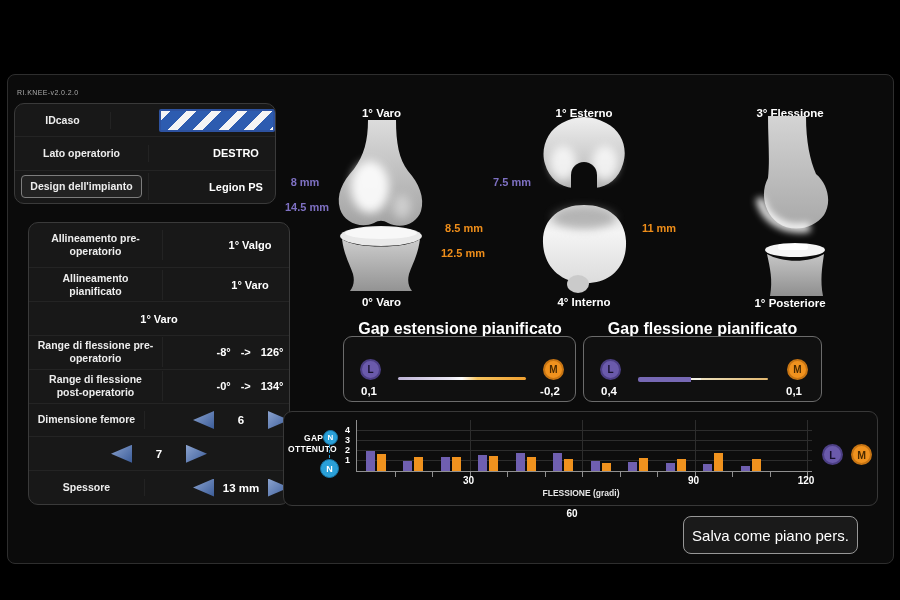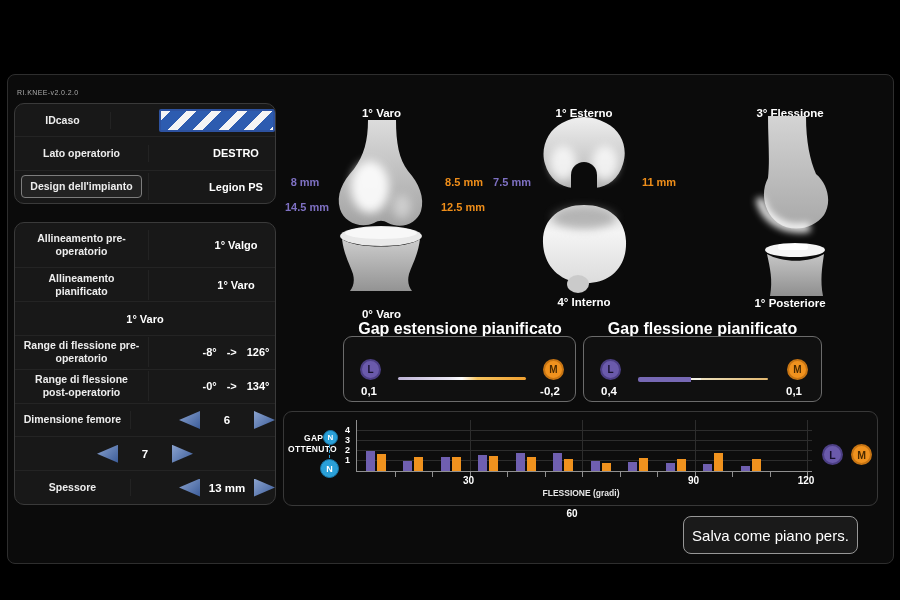--- a/index.html
+++ b/index.html
@@ -20,21 +20,21 @@
   .striped{width:112px;height:19px;border:2px solid #2d52a0;border-radius:2px;
            background:repeating-linear-gradient(135deg,#f5f5f5 0 7px,#2d5cb0 7px 18px);}
   .impl-btn{border:1px solid #7d7d7d;border-radius:4px;background:#222;
             padding:4px 8px;font-size:10.5px;font-weight:700;color:#ededed;}
   .arrow{width:21px;height:18px;background:linear-gradient(135deg,#8ba3cf,#3b5c99);}
   .arrow.left{clip-path:polygon(100% 0,100% 100%,0 50%);}
   .arrow.right{clip-path:polygon(0 0,0 100%,100% 50%);}
   .stepnum{width:46px;text-align:center;font-size:11.5px;font-weight:700;}
   .view-label{font-size:11.5px;font-weight:700;text-align:center;color:#fff;}
   .meas{font-size:11px;font-weight:700;text-align:center;}
-  .meas.lat{color:#7e70c2;} .meas.med{color:#ef8e1a;}
+  .meas.lat{color:#7e70c2;} .meas.med{color:#ef8e1a;margin-top:46px;}
   .gap-title{font-size:16px;font-weight:700;text-align:center;color:#fff;}
   .gap-panel{background:#101010;border:1.5px solid #6b6b6b;border-radius:9px;box-sizing:border-box;}
   .lm{border-radius:50%;display:flex;align-items:center;justify-content:center;
       font-size:10px;font-weight:700;}
   .lm.lat{background:#6a5aab;color:#17112e;border:2px solid #4c3f85;}
   .lm.med{background:#f0921e;color:#4a2a00;border:2px solid #c67413;}
   .gap-val{font-size:11.5px;font-weight:700;color:#fff;}
   .chart-panel{left:283px;top:411px;width:595px;height:95px;background:#0d0d0d;
                border:1px solid #383838;border-radius:9px;box-sizing:border-box;}
   .plot{position:absolute;left:72px;top:8px;width:455px;height:51px;
@@ -72,21 +72,21 @@
     <div class="pvalue">DESTRO</div>
   </div>
   <div class="prow">
     <div class="plabel" style="border-right:1px solid #232323;display:flex;align-items:center;justify-content:center;">
       <span class="impl-btn">Design dell'impianto</span>
     </div>
     <div class="pvalue">Legion PS</div>
   </div>
 </div>
 
-<div class="abs panel" style="left:14px;top:222px;width:262px;height:283px;">
+<div class="abs panel" style="left:28px;top:222px;width:262px;height:283px;">
   <div class="prow" style="flex:1.35;">
     <div class="plabel">Allineamento pre-operatorio</div>
     <div class="pvalue">1° Valgo</div>
   </div>
   <div class="prow">
     <div class="plabel">Allineamento pianificato</div>
     <div class="pvalue">1° Varo</div>
   </div>
   <div class="prow">
     <div class="pvalue">1° Varo</div>
@@ -147,21 +147,21 @@
         <feGaussianBlur stdDeviation="5"></feGaussianBlur>
       </filter>
   </defs>
   <path d="M44,1 C44,22 40,36 30,50 C18,63 12,76 16,90 C20,103 36,110 50,104 C55,101 59,101 64,104 C78,111 93,104 97,92 C101,79 95,64 84,52 C75,40 72,24 72,1 Z" fill="url(#a_bone)"></path>
   <ellipse cx="46" cy="68" rx="19" ry="26" fill="#ffffff" opacity="0.9" filter="url(#a_blur)"></ellipse>
   <ellipse cx="78" cy="88" rx="9" ry="12" fill="#ffffff" opacity="0.4" filter="url(#a_blur)"></ellipse>
   <ellipse cx="57" cy="117" rx="41" ry="10" fill="#e9e9e9"></ellipse>
   <ellipse cx="57" cy="114" rx="36" ry="6" fill="#f8f8f8"></ellipse>
   <path d="M18,120 C30,130 84,130 96,120 C94,136 88,146 85,155 C83,163 85,168 88,172 L26,172 C29,168 31,163 29,155 C26,146 20,136 18,120 Z" fill="url(#a_bone2)"></path>
 </svg>
-<div class="abs view-label" style="left:324px;top:308px;width:115px;text-align:center;">0° Varo</div>
+<div class="abs view-label" style="left:324px;top:296px;width:115px;text-align:center;">0° Varo</div>
 <div class="abs meas lat" style="left:285px;top:176px;width:40px;">8 mm</div>
 <div class="abs meas lat" style="left:281px;top:201px;width:52px;">14.5 mm</div>
 <div class="abs meas med" style="left:440px;top:176px;width:48px;">8.5 mm</div>
 <div class="abs meas med" style="left:437px;top:201px;width:52px;">12.5 mm</div>
 
 <div class="abs view-label" style="left:528px;top:107px;width:112px;">1° Esterno</div>
 <svg class="abs" style="left:528px;top:117px;" width="112" height="178" viewBox="0 0 112 178">
   <defs>
     <linearGradient id="b_bone" x1="0" y1="0" x2="0" y2="1">
       <stop offset="0" stop-color="#efefef"></stop>

